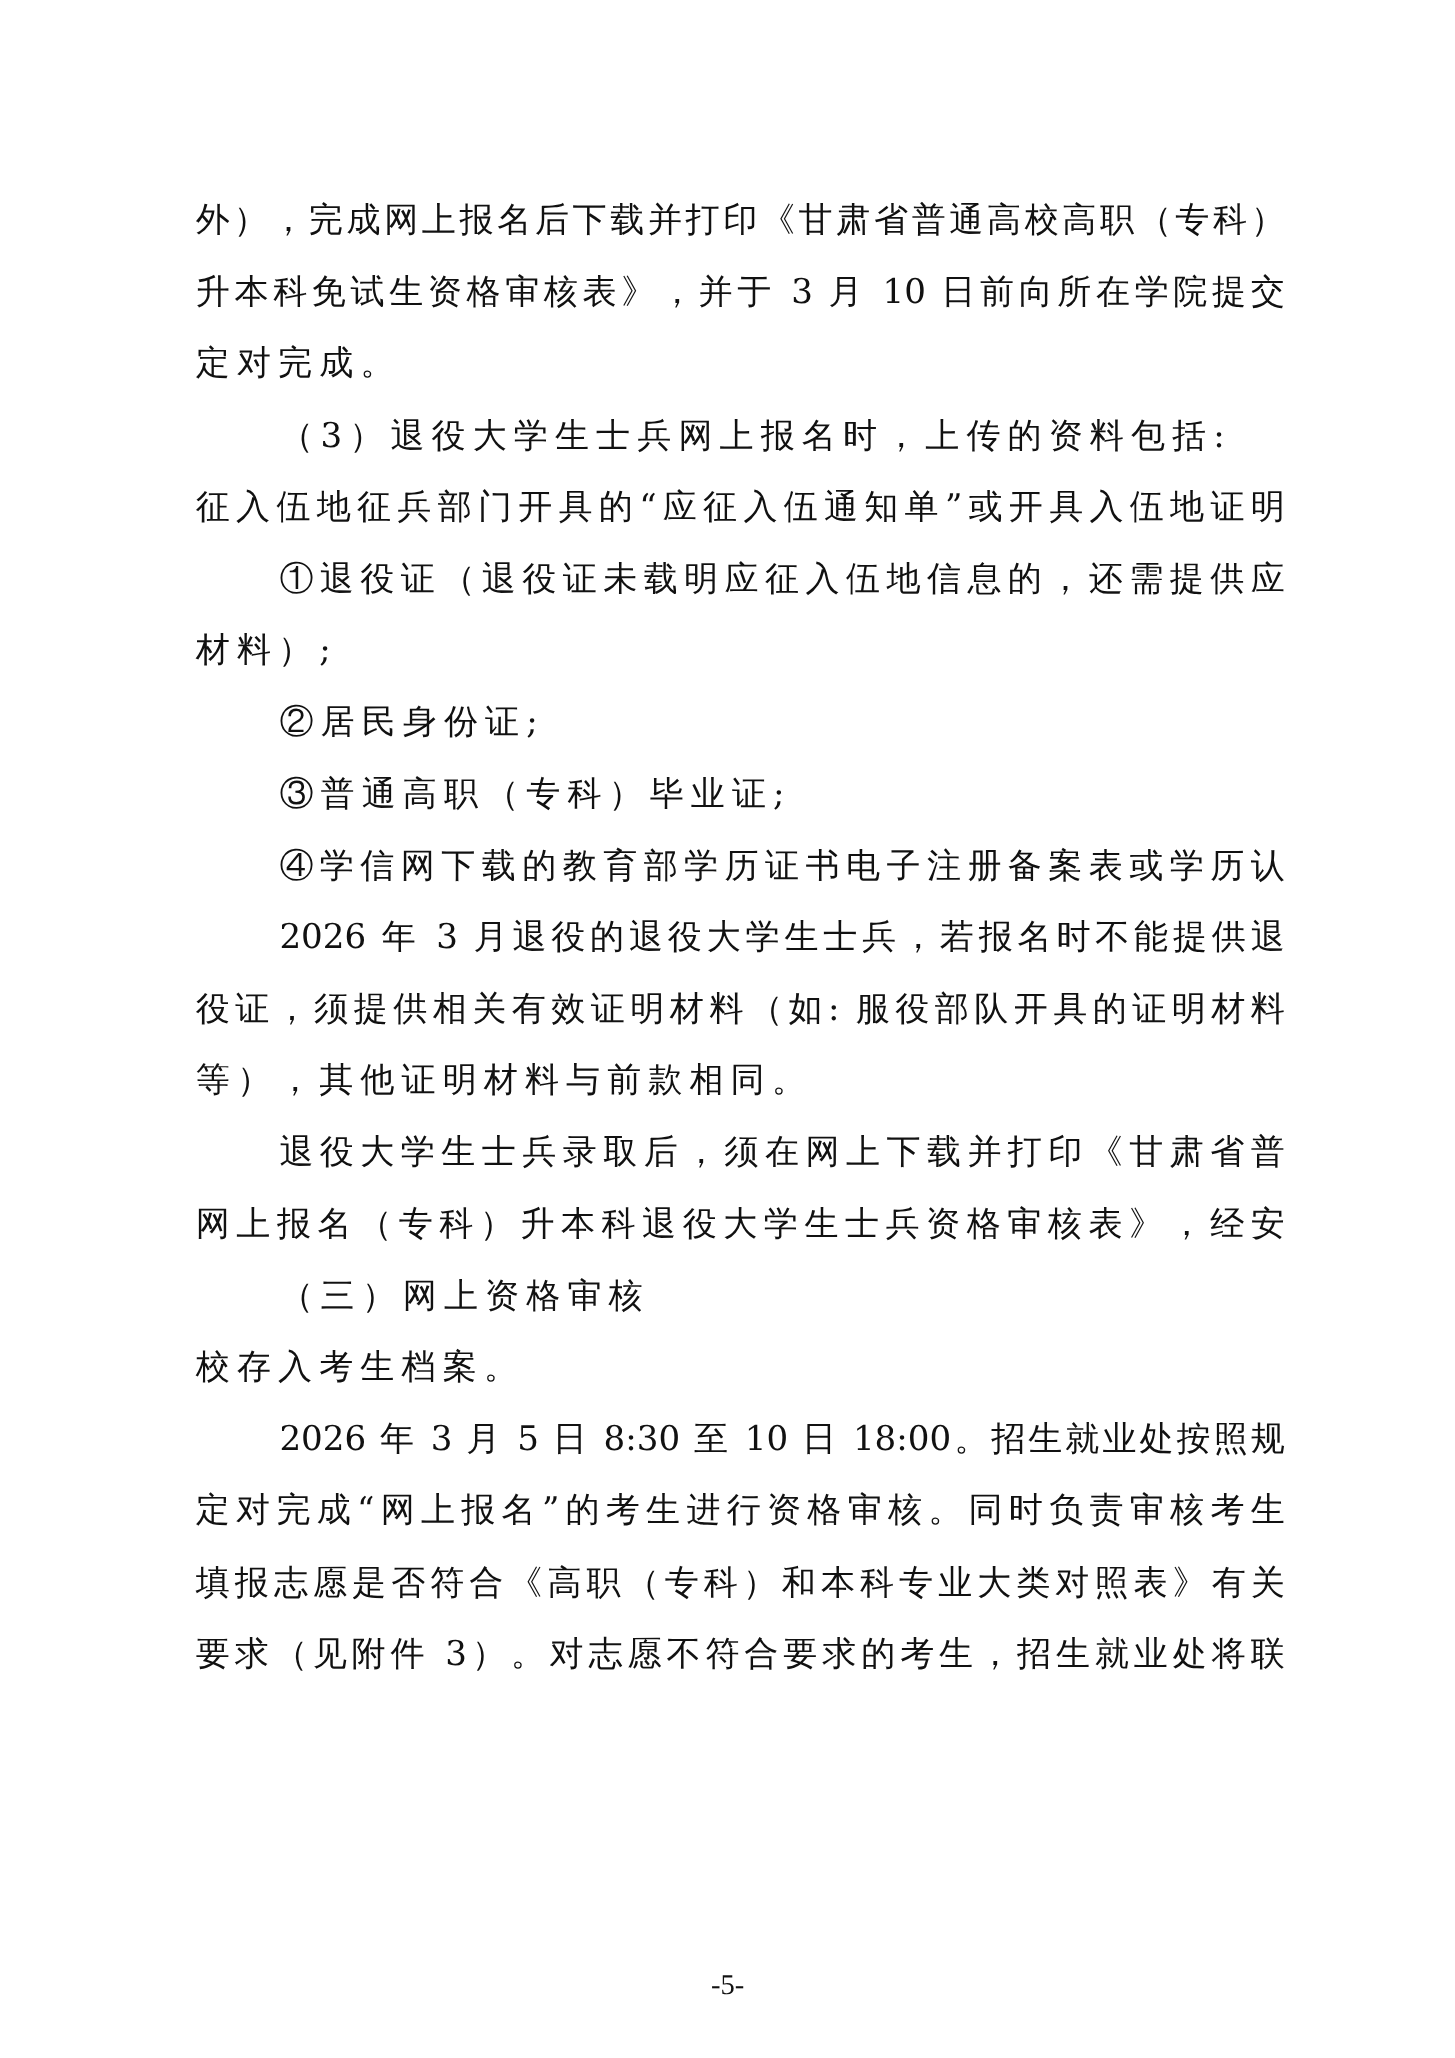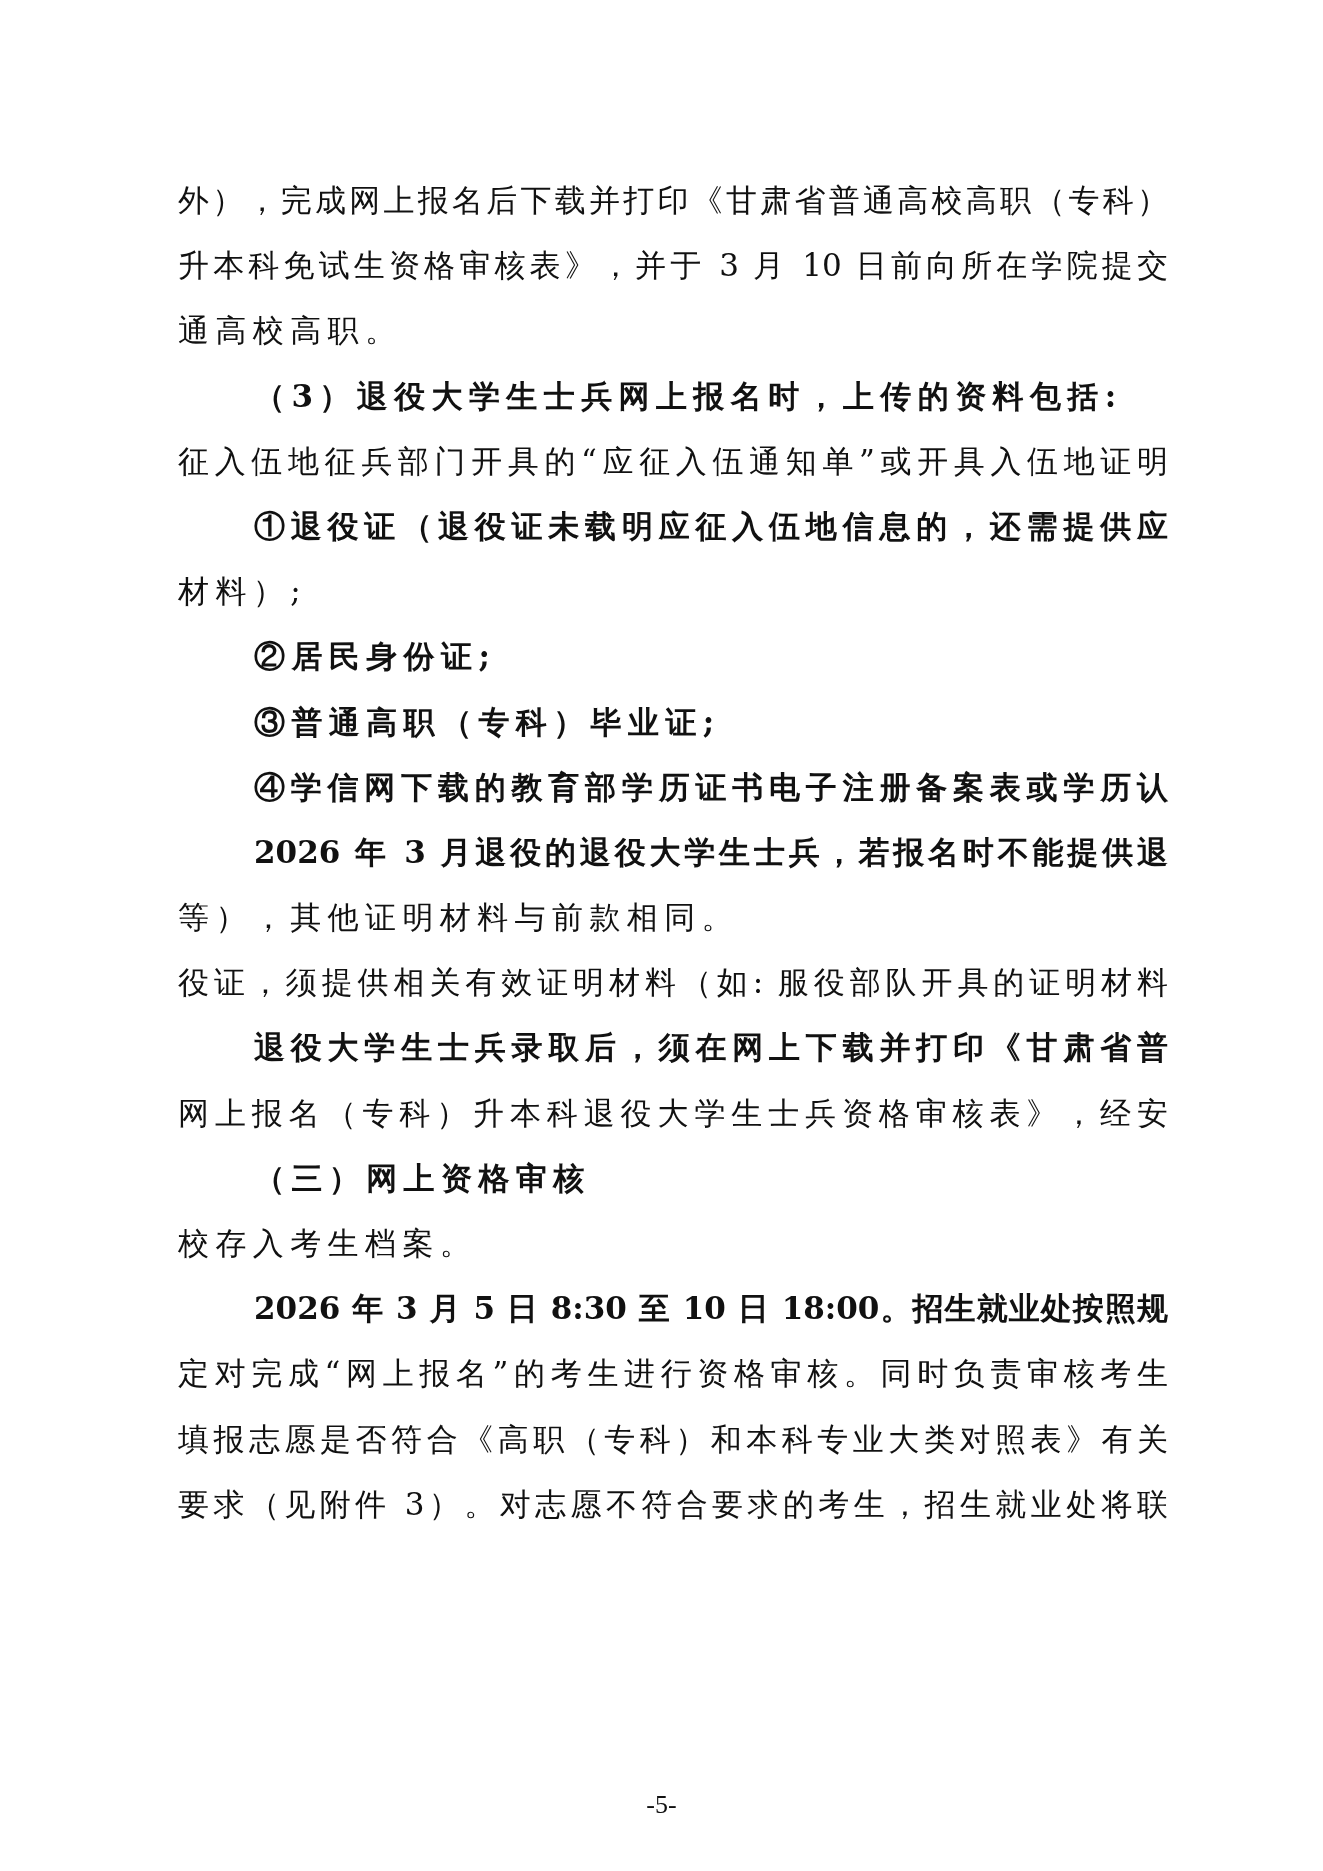--- a/index.html
+++ b/index.html
@@ -36,51 +36,50 @@
       white-space: nowrap;
       letter-spacing: 6.4px;
     }
     .line.full {
       text-align: justify;
       text-align-last: justify;
       letter-spacing: 0;
     }
     .line.indent {
       padding-left: 76px;
-      font-weight: bold;
     }
     .page-number {
       position: absolute;
       left: 0;
       width: 1323px;
       top: 1790px;
       text-align: center;
       font-family: "Liberation Serif", "DejaVu Serif", serif;
       font-size: 26px;
       color: #111111;
     }
   </style>
 </head>
 <body>
 
 <div class="page">
   <div class="body-text">
     <div class="line full">外），完成网上报名后下载并打印《甘肃省普通高校高职（专科）</div>
     <div class="line full">升本科免试生资格审核表》，并于 3 月 10 日前向所在学院提交</div>
-    <div class="line">通高校高职。</div>
+    <div class="line">定对完成。</div>
     <div class="line indent">（3）退役大学生士兵网上报名时，上传的资料包括:</div>
     <div class="line full">征入伍地征兵部门开具的“应征入伍通知单”或开具入伍地证明</div>
     <div class="line full indent">①退役证（退役证未载明应征入伍地信息的，还需提供应</div>
     <div class="line">材料）;</div>
     <div class="line indent">②居民身份证;</div>
     <div class="line indent">③普通高职（专科）毕业证;</div>
     <div class="line full indent">④学信网下载的教育部学历证书电子注册备案表或学历认</div>
     <div class="line full indent">2026 年 3 月退役的退役大学生士兵，若报名时不能提供退</div>
+    <div class="line full">役证，须提供相关有效证明材料（如: 服役部队开具的证明材料</div>
     <div class="line">等），其他证明材料与前款相同。</div>
-    <div class="line full">役证，须提供相关有效证明材料（如: 服役部队开具的证明材料</div>
     <div class="line full indent">退役大学生士兵录取后，须在网上下载并打印《甘肃省普</div>
     <div class="line full">网上报名（专科）升本科退役大学生士兵资格审核表》，经安</div>
     <div class="line indent">（三）网上资格审核</div>
     <div class="line">校存入考生档案。</div>
     <div class="line full indent">2026 年 3 月 5 日 8:30 至 10 日 18:00。招生就业处按照规</div>
     <div class="line full">定对完成“网上报名”的考生进行资格审核。同时负责审核考生</div>
     <div class="line full">填报志愿是否符合《高职（专科）和本科专业大类对照表》有关</div>
     <div class="line full">要求（见附件 3）。对志愿不符合要求的考生，招生就业处将联</div>
   </div>
   <div class="page-number">-5-</div>

